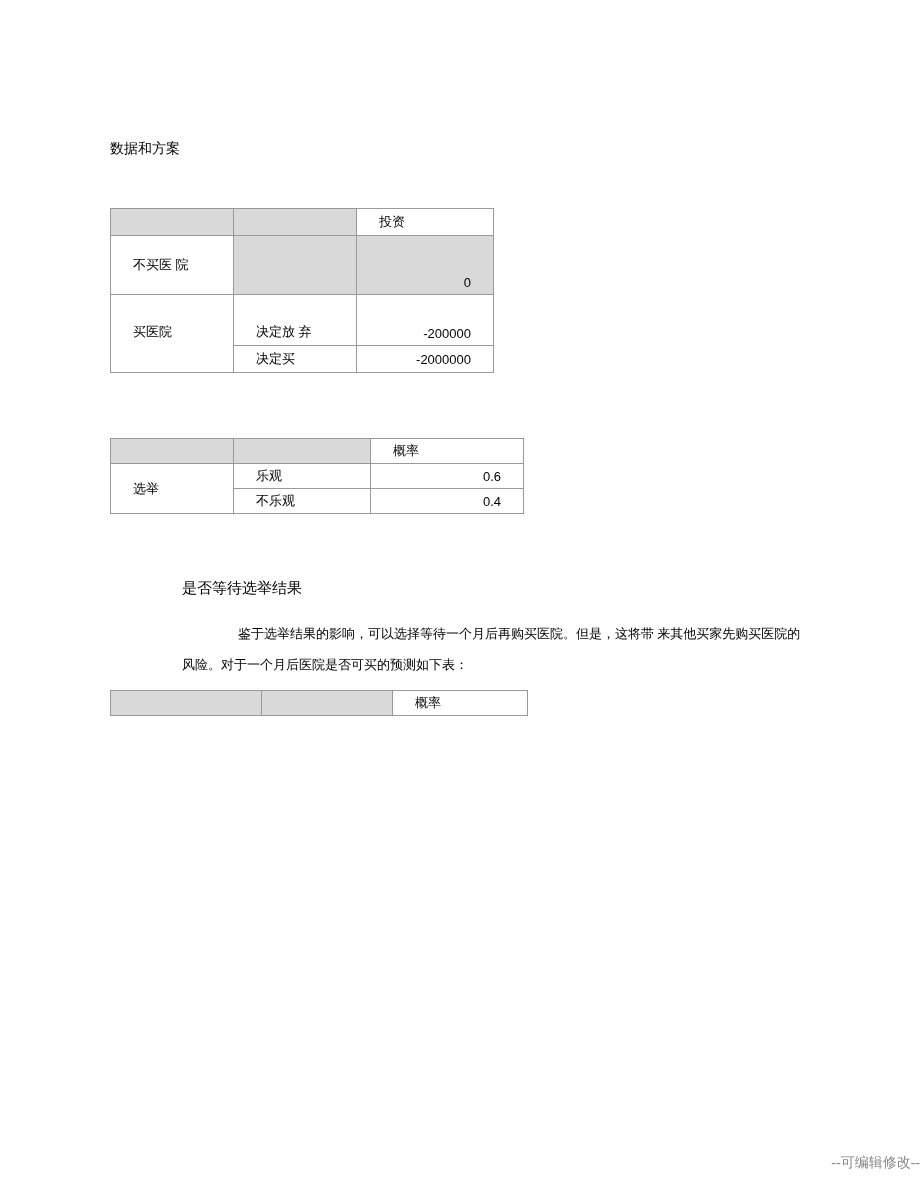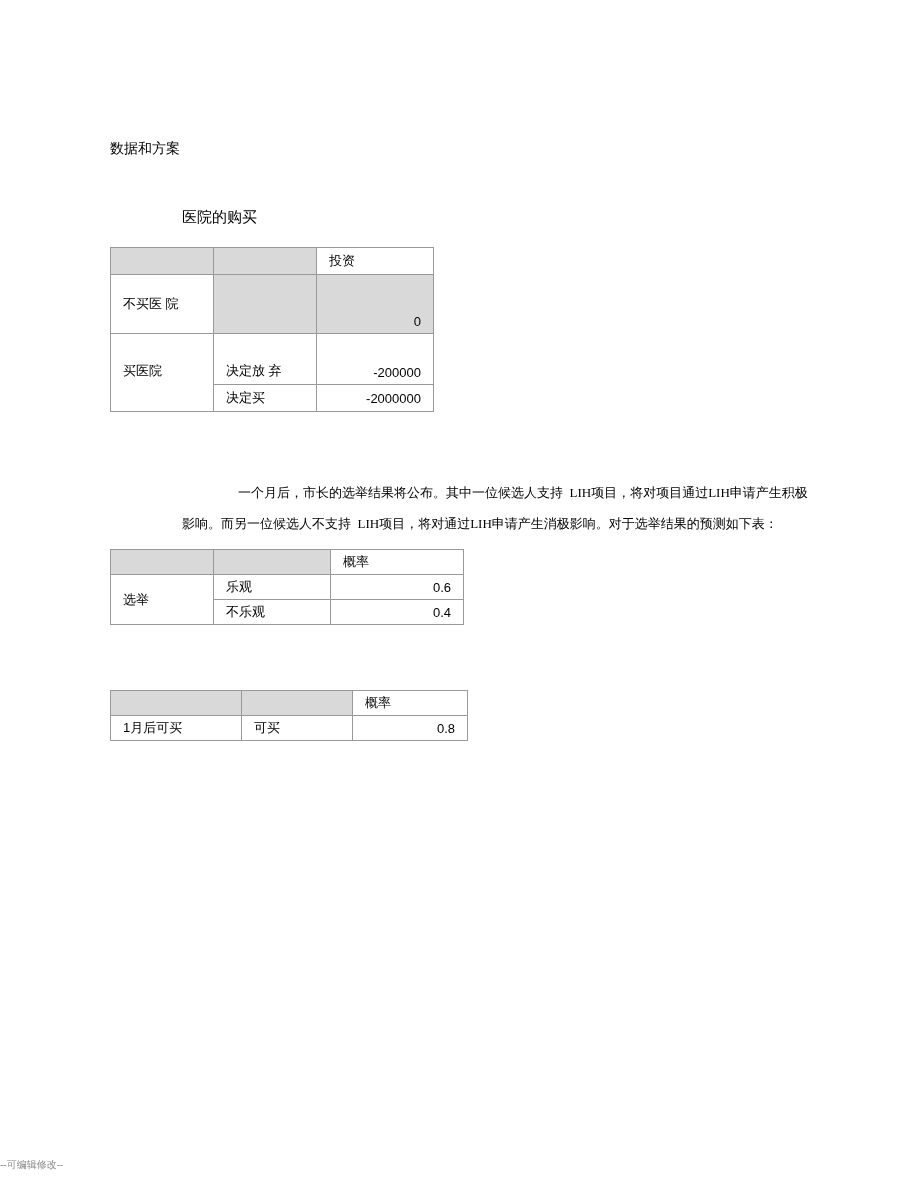--- a/index.html
+++ b/index.html
@@ -33,33 +33,33 @@
   .indent-first {
     text-indent: 56px;
   }
   table {
     border-collapse: collapse;
     font-size: 13px;
     font-family: Arial, "SimSun", sans-serif;
   }
   td {
     border: 1px solid #999;
-    padding: 0 12px;
+    padding: 0 22px;
     vertical-align: middle;
   }
   .shade { background: #d9d9d9; }
   .num { text-align: right; font-family: Arial, sans-serif; }
   .center { text-align: left; }
   .left { text-align: left; }
   .footer {
     position: absolute;
     bottom: 20px;
     left: 0; right: 0;
-    text-align: left;
-    font-size: 10px;
+    text-align: right;
+    font-size: 14px;
     color: #888;
   }
   .gap { height: 65px; }
   
   .t1 td.c0 { width: 78px; }
   .t1 td.c1 { width: 78px; }
   .t1 td.c2 { width: 92px; }
   .t1 .r-hdr td { height: 26px; }
   .t1 .r-tall td { height: 54px; }
   .t1 .r-buy td { height: 46px; vertical-align: bottom; padding-bottom: 4px; }
@@ -75,21 +75,20 @@
   .t3 td.c2 { width: 90px; }
   .t3 td { height: 24px; }
 </style>
 </head>
 <body>
 
 <div class="page">
 
   <div class="main-title">数据和方案</div>
 
-  <div class="section-title">医院的购买</div>
 
   <table class="t1">
     <tbody>
         <tr class="r-hdr">
       <td class="c0 shade"></td>
       <td class="c1 shade"></td>
       <td class="c2 left">投资</td>
     </tr>
     <tr class="r-tall">
       <td class="c0 center">不买医 院</td>
@@ -103,23 +102,20 @@
     </tr>
     <tr class="r-last">
       <td class="c1 left">决定买</td>
       <td class="c2 num">-2000000</td>
     </tr>
   </tbody>
     </table>
 
   <div class="gap"></div>
 
-  <div class="body-text indent-first">
-    <span>一个月后，市长的选举结果将公布。其中一位候选人支持 LIH项目，将对项目通过LIH申请产生积极影响。而另一位候选人不支持 LIH项目，将对通过LIH申请产生消极影响。对于选举结果的预测如下表：</span>
-  </div>
 
   <table class="t2">
     <tbody>
         <tr>
       <td class="c0 shade"></td>
       <td class="c1 shade"></td>
       <td class="c2 left">概率</td>
     </tr>
     <tr>
       <td class="c0 center" rowspan="2">选举</td>
@@ -128,31 +124,30 @@
     </tr>
     <tr>
       <td class="c1 left">不乐观</td>
       <td class="c2 num">0.4</td>
     </tr>
   </tbody>
     </table>
 
   <div class="gap"></div>
 
+  <div class="section-title">是否等待选举结果</div>
+  <div class="body-text indent-first">
+    <span>鉴于选举结果的影响，可以选择等待一个月后再购买医院。但是，这将带 来其他买家先购买医院的风险。对于一个月后医院是否可买的预测如下表：</span>
+  </div>
 
   <table class="t3">
     <tbody>
         <tr>
       <td class="c0 shade"></td>
       <td class="c1 shade"></td>
       <td class="c2 left">概率</td>
-    </tr>
-    <tr>
-      <td class="c0 left" style="padding-left:12px;">1月后可买</td>
-      <td class="c1 left">可买</td>
-      <td class="c2 num">0.8</td>
     </tr>
   </tbody>
     </table>
 
 </div>
 
 <div class="footer">--可编辑修改--</div>
 
 </body></html>

